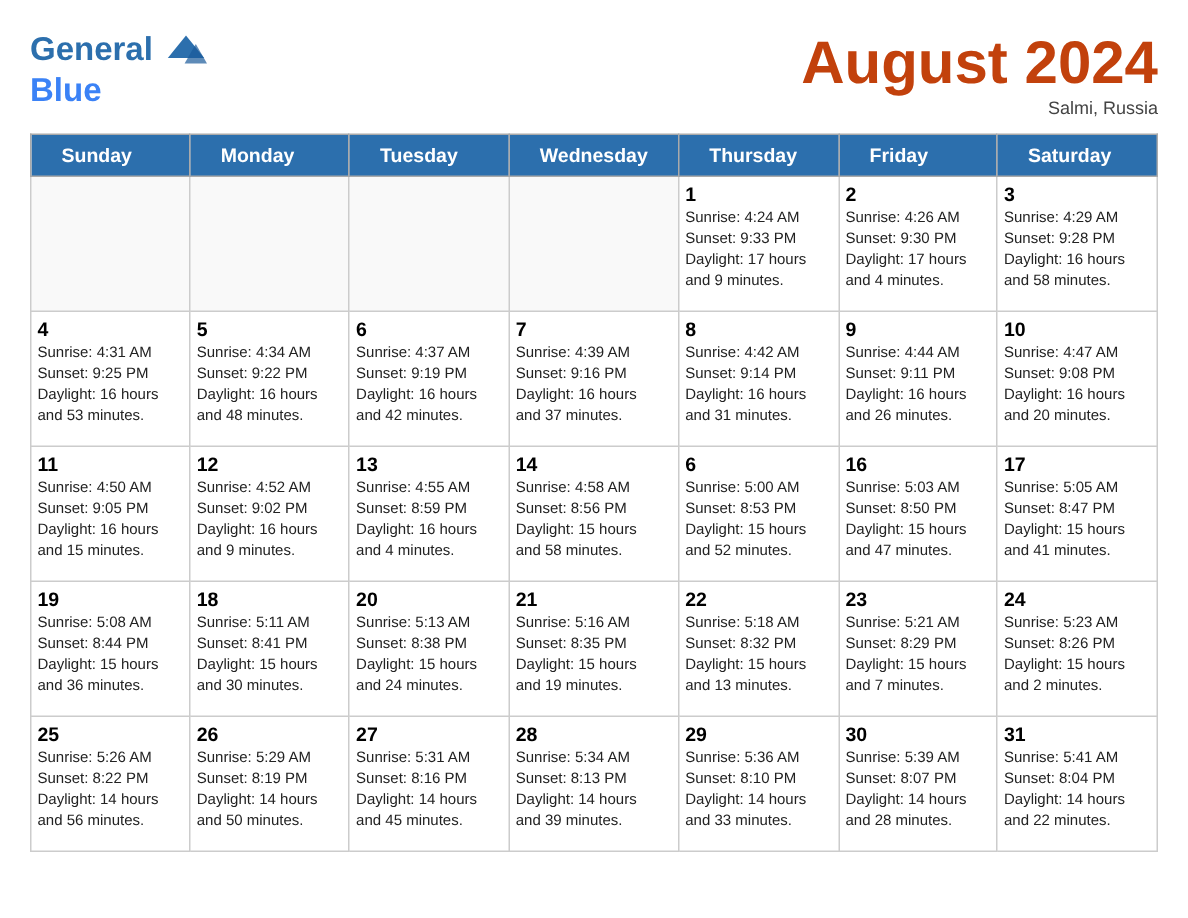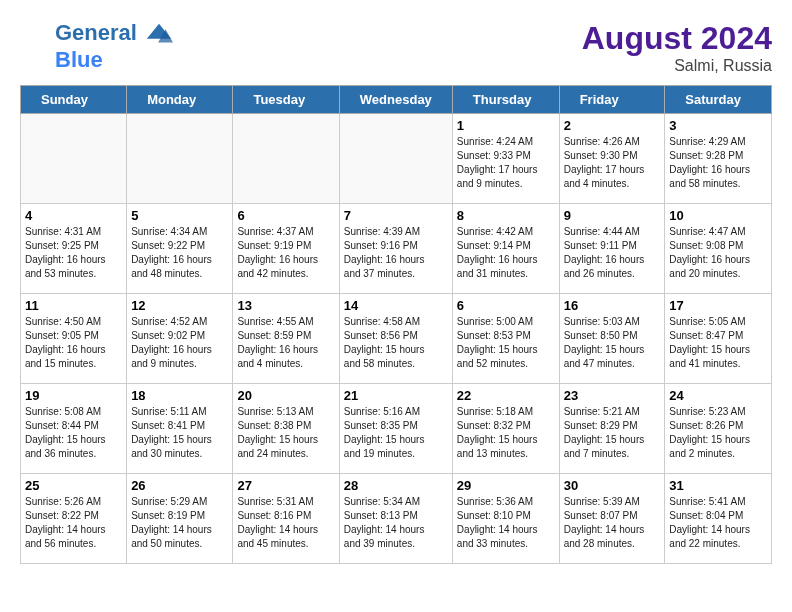--- a/index.html
+++ b/index.html
@@ -18,40 +18,39 @@
     }
     .logo {
       display: flex;
       align-items: center;
     }
     .logo-text {
       font-size: 22px;
       font-weight: bold;
       color: #1a1a1a;
       line-height: 1.1;
-      margin-left: 35px;
     }
     .logo-text span {
       color: #2c6fad;
     }
     .logo-icon {
       width: 28px;
       height: 28px;
       margin-left: 2px;
     }
     .title-block {
       text-align: right;
     }
     .month-year {
-      font-size: 32px;
-      font-weight: bold;
-      color: #4c1d95;
+      font-size: 40px;
+      font-weight: bold;
+      color: #c2410c;
     }
     .location {
-      font-size: 16px;
+      font-size: 12px;
       color: #444;
     }
     table {
       width: 100%;
       border-collapse: collapse;
       font-size: 11px;
     }
     thead tr th {
       background-color: #2c6fad;
       color: #fff;

